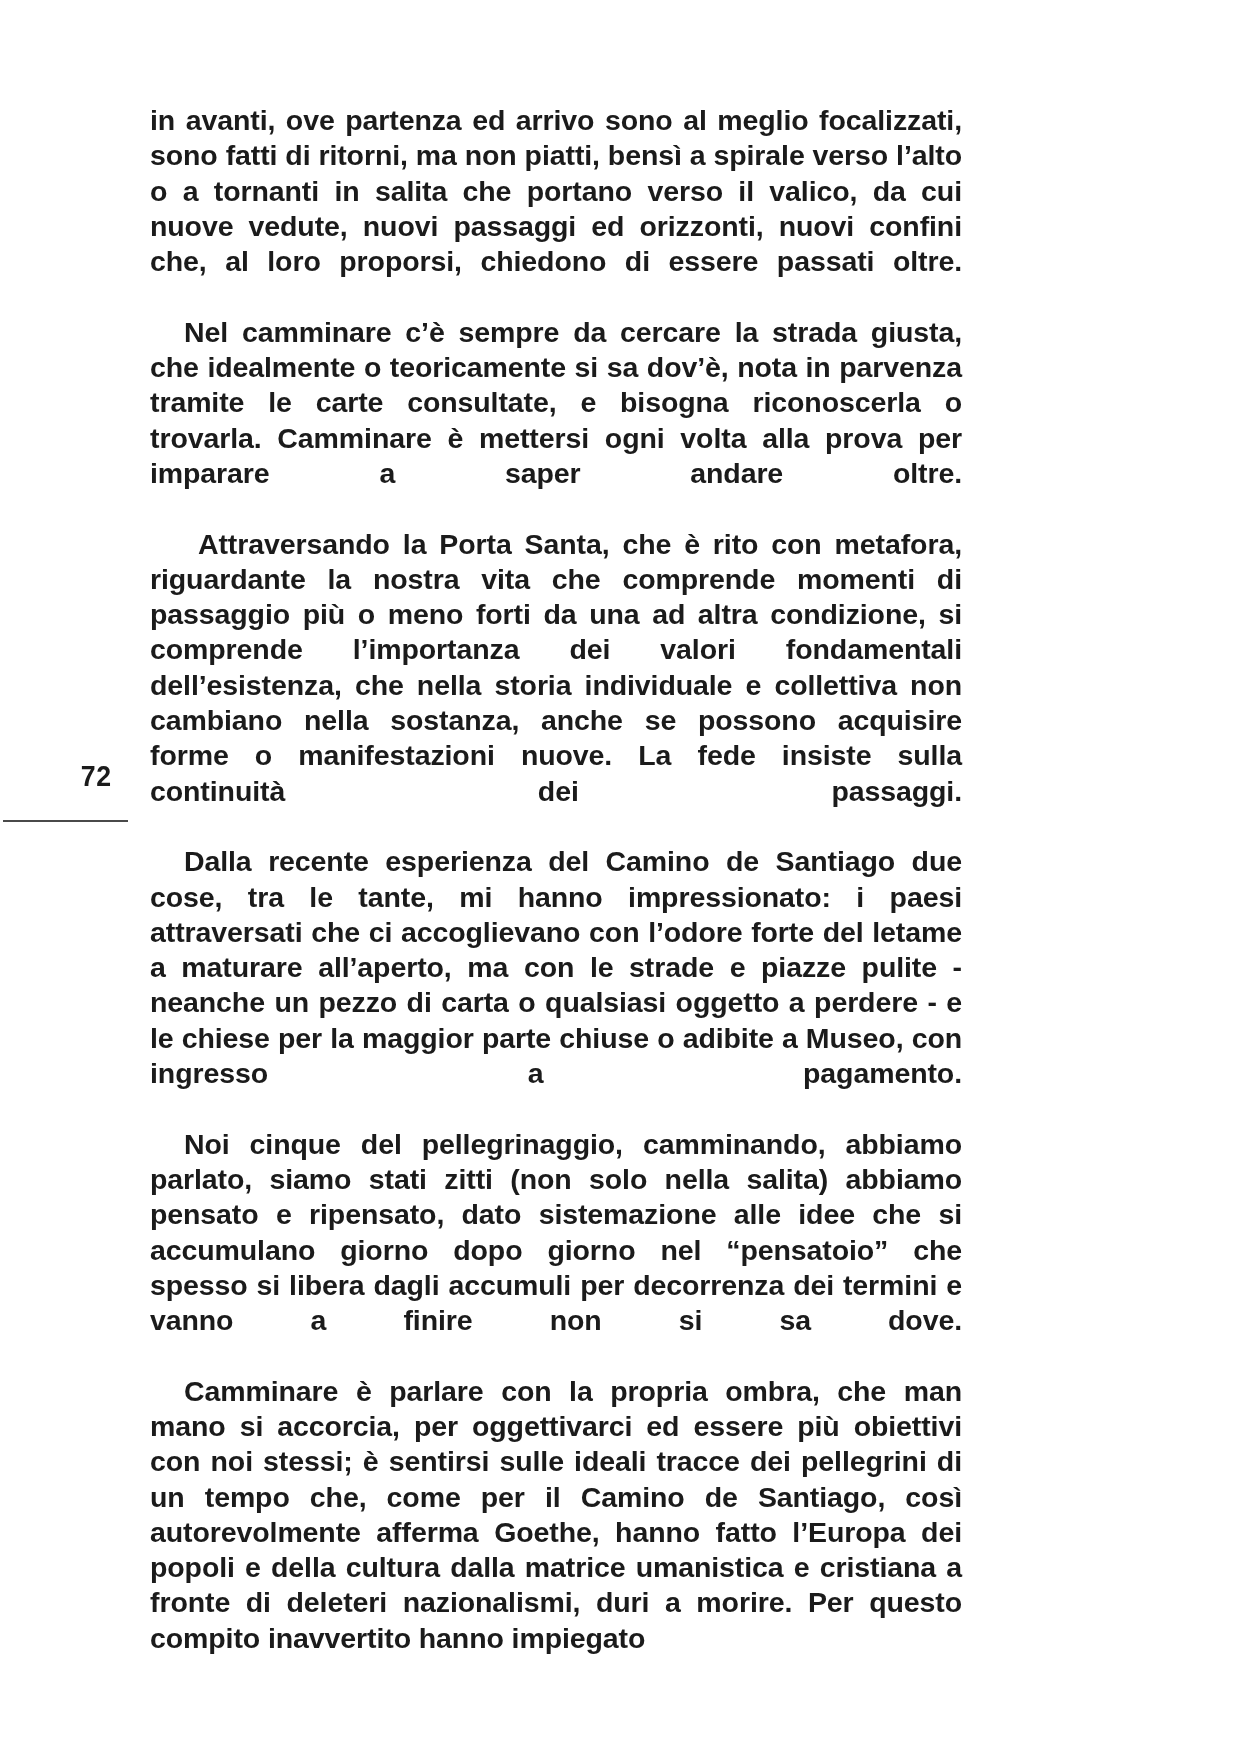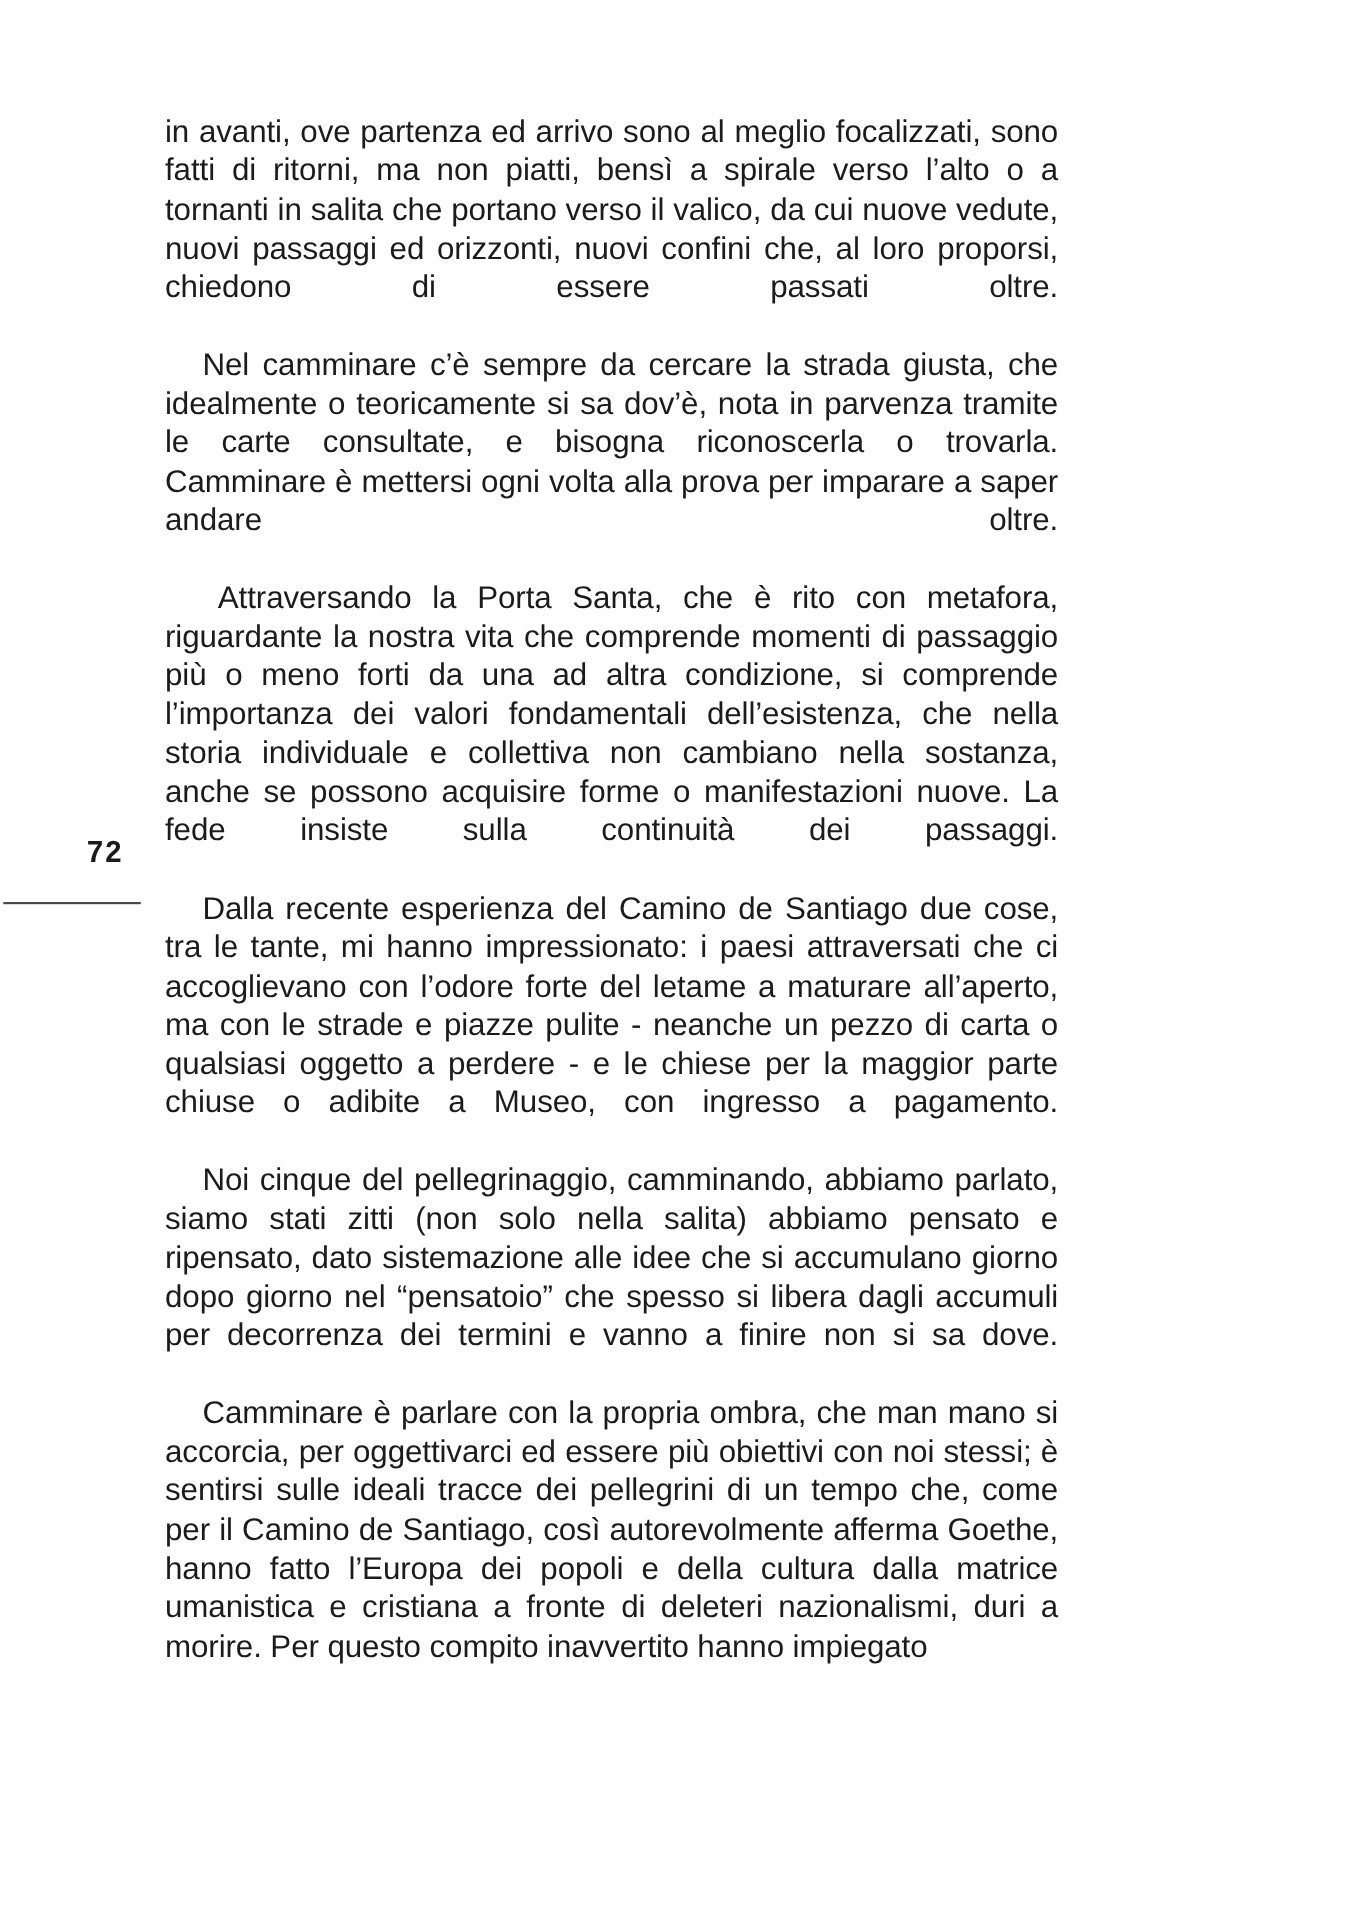--- a/index.html
+++ b/index.html
@@ -16,21 +16,20 @@
     font-family: "Liberation Sans", "DejaVu Sans", sans-serif;
   }
 
   
   .folio {
     position: absolute;
     left: 0px;
     top: 762px;
     width: 128px;
     text-align: right;
-    font-family: Liberation Mono, monospace;
   }
   .folio-number {
     display: block;
     font-size: 29px;
     font-weight: bold;
     color: #1b1b1b;
     letter-spacing: 0.5px;
     line-height: 1;
     padding-right: 18px;
     font-stretch: condensed;
@@ -45,20 +44,21 @@
     height: 2px;
     background: #4a4a4a;
   }
 
   
   .text-column {
     position: absolute;
     left: 150px;
     top: 103px;
     width: 812px;
+    font-weight: bold;
   }
   .para {
     margin: 0;
     text-align: justify;
     text-justify: inter-word;
     font-size: 28.5px;
     line-height: 35.3px;
     color: #1b1b1b;
     font-stretch: condensed;
     letter-spacing: -0.1px;

